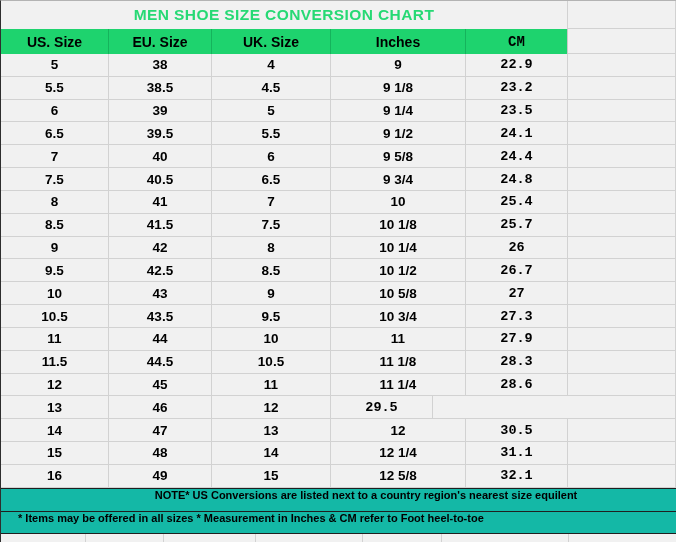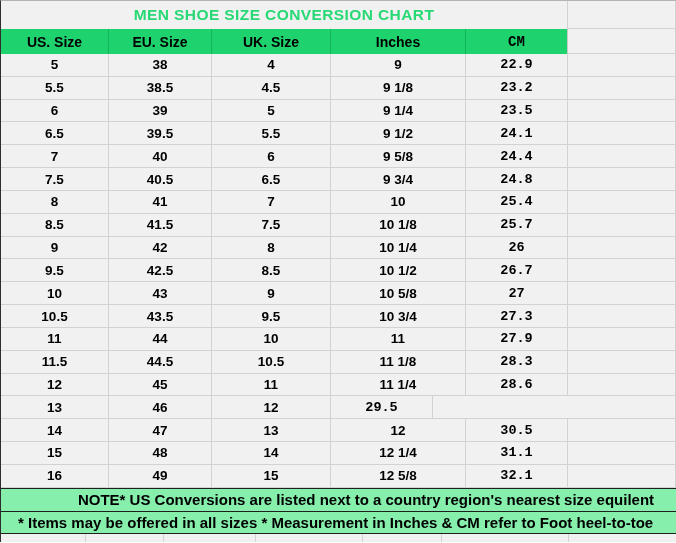--- a/index.html
+++ b/index.html
@@ -45,24 +45,24 @@
     border-right:1px solid #15b35c;
     border-bottom:none;
     font-size:14px;
   }
   .header-row .cell.c4{border-right:1px solid #c9c9c9;}
   .header-row .cell.c5{background:#f1f1f1;border-right:1px solid #d2d2d2;border-bottom:1px solid #d2d2d2;}
   
   #table-body .row{height:22.84px;}
   
   .note-row{
-    height:23px;align-items:center;box-sizing:border-box;
-    background:#86efac;
+    height:23px;align-items:flex-start;box-sizing:border-box;
+    background:#14b8a6;
     border-top:1px solid #1f1f1f;
-    font-size:15px;white-space:nowrap;overflow:hidden;
+    font-size:11px;white-space:nowrap;overflow:hidden;
   }
   .note-row.centered{justify-content:center;padding-left:55px;}
   .note-row.left{padding-left:17px;border-bottom:1px solid #1f1f1f;}
   
   .partial-row{height:8px;position:relative;background:#f1f1f1;}
   .partial-row .vline{
     position:absolute;top:0;bottom:0;width:1px;background:#d2d2d2;
   }
 </style>
 </head>

